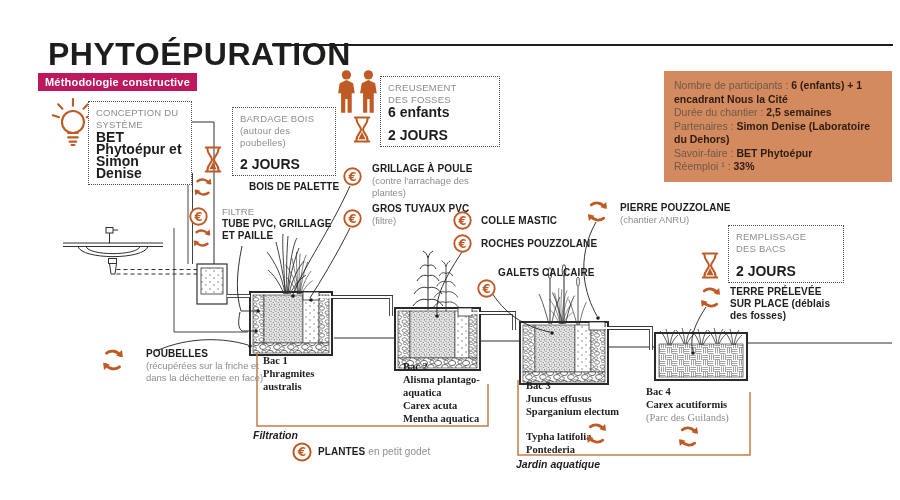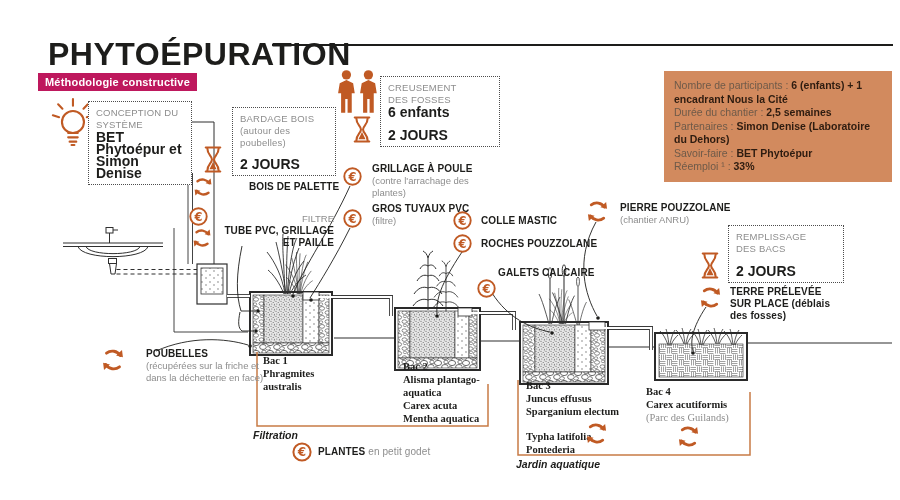--- a/index.html
+++ b/index.html
@@ -334,21 +334,21 @@
   <div class="abs mat-name" style="left:222px;top:181px;padding-left:27px;">BOIS DE PALETTE</div>
 
   <span class="icon abs" style="left:188px;top:206px;width:21px;height:21px;">
     <svg viewBox="0 0 22 22">
         <use href="#sym-euro"></use>
       </svg></span>
   <span class="icon abs" style="left:191px;top:227px;width:22px;height:22px;">
     <svg viewBox="0 0 22 22">
         <use href="#sym-recycle"></use>
       </svg></span>
-  <div class="abs" style="left:222px;top:213px;width:112px;text-align:right;">
+  <div class="abs" style="left:222px;top:206px;width:112px;">
     <div class="mat-note">FILTRE</div>
     <div class="mat-name">TUBE PVC, GRILLAGE ET PAILLE</div>
   </div>
 
   <span class="icon abs" style="left:342px;top:166px;width:21px;height:21px;">
     <svg viewBox="0 0 22 22">
         <use href="#sym-euro"></use>
       </svg></span>
   <div class="abs" style="left:372px;top:163px;width:112px;">
     <div class="mat-name">GRILLAGE À POULE</div>

